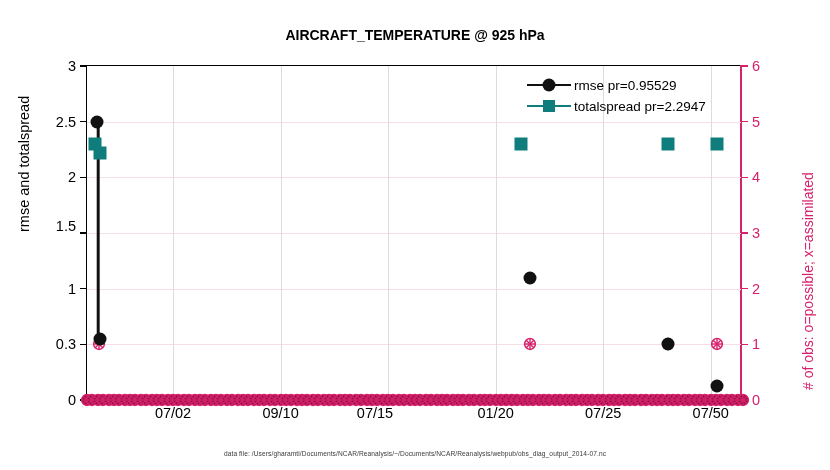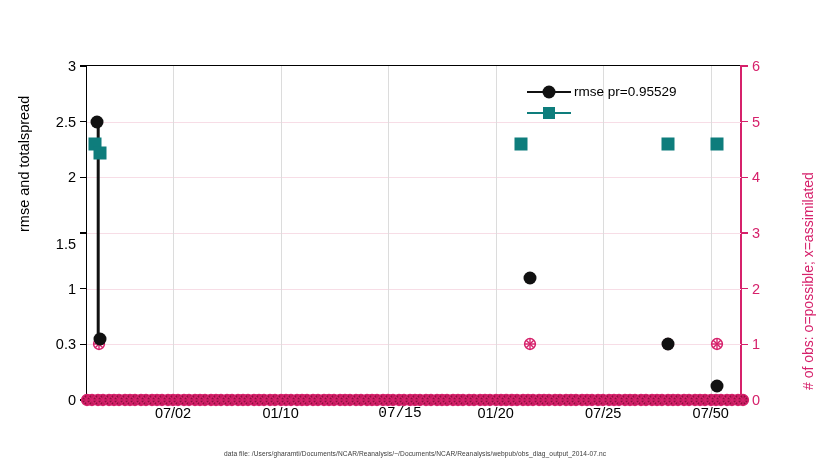--- a/index.html
+++ b/index.html
@@ -42,34 +42,35 @@
   .seg{position:absolute;background:#111;width:2.6px;transform:translateX(-50%);}
   .dot{position:absolute;width:13px;height:13px;border-radius:50%;background:#111;
        transform:translate(-50%,-50%);}
   .sq{position:absolute;width:13px;height:13px;background:#0e7d7c;
       transform:translate(-50%,-50%);}
   .obs{position:absolute;width:13px;height:13px;transform:translate(-50%,-50%);}
   .obs svg{display:block;overflow:visible;}
 
   
   #legend{position:absolute;left:527px;top:78px;width:200px;}
-  .leg-row{display:flex;align-items:flex-end;height:21px;}
+  .leg-row{display:flex;align-items:flex-start;height:21px;}
   .leg-mark{position:relative;width:44px;height:14px;margin-right:3px;}
   .leg-mark .bar{position:absolute;top:6px;left:0;width:44px;height:2.4px;}
   .leg-mark .mk{position:absolute;top:50%;left:50%;transform:translate(-50%,-50%);}
   .leg-mark .mk.c{width:13px;height:13px;border-radius:50%;background:#111;}
   .leg-mark .mk.s{width:12px;height:12px;background:#0e7d7c;}
   .leg-text{font-size:13.5px;color:#000;white-space:nowrap;}
 </style>
 </head>
 <body>
 
 <div id="root">
 
   <div class="title-block">
+    <div class="title-line">AIRCRAFT_TEMPERATURE @ 925 hPa</div>
   </div>
 
   <div class="axis-title-left">rmse and totalspread</div>
   <div class="axis-title-right"># of obs: o=possible; x=assimilated</div>
   <div class="footer">data file: /Users/gharamti/Documents/NCAR/Reanalysis/~/Documents/NCAR/Reanalysis/webpub/obs_diag_output_2014-07.nc</div>
 
   <div id="plot">
     <div class="rightborder"></div>
     <div id="grid-layer">
         <div class="hgrid" style="top: 278.333px;"></div>
@@ -85,21 +86,21 @@
         <div class="vgrid" style="left: 623.738px;"></div>
       </div>
     <div id="tick-layer">
         <div class="ytick-l" style="top: 333.3px;"></div>
         <div class="ylab-l" style="top: 334px;">0</div>
         <div class="ytick-l" style="top: 277.633px;"></div>
         <div class="ylab-l" style="top: 278.333px;">0.3</div>
         <div class="ytick-l" style="top: 221.967px;"></div>
         <div class="ylab-l" style="top: 222.667px;">1</div>
         <div class="ytick-l" style="top: 166.3px;"></div>
-        <div class="ylab-l" style="top: 178px;">1.5</div>
+        <div class="ylab-l" style="top: 160px;">1.5</div>
         <div class="ytick-l" style="top: 110.633px;"></div>
         <div class="ylab-l" style="top: 111.333px;">2</div>
         <div class="ytick-l" style="top: 54.9667px;"></div>
         <div class="ylab-l" style="top: 55.6667px;">2.5</div>
         <div class="ytick-l" style="top: -0.7px;"></div>
         <div class="ylab-l" style="top: 0px;">3</div>
         <div class="ytick-r" style="top: 333.3px;"></div>
         <div class="ylab-r" style="top: 334px;">0</div>
         <div class="ytick-r" style="top: 277.633px;"></div>
         <div class="ylab-r" style="top: 278.333px;">1</div>
@@ -109,23 +110,23 @@
         <div class="ylab-r" style="top: 167px;">3</div>
         <div class="ytick-r" style="top: 110.633px;"></div>
         <div class="ylab-r" style="top: 111.333px;">4</div>
         <div class="ytick-r" style="top: 54.9667px;"></div>
         <div class="ylab-r" style="top: 55.6667px;">5</div>
         <div class="ytick-r" style="top: -0.7px;"></div>
         <div class="ylab-r" style="top: 0px;">6</div>
         <div class="xtick" style="left: 85.3328px;"></div>
         <div class="xlab" style="left: 86.0328px;">07/02</div>
         <div class="xtick" style="left: 192.874px;"></div>
-        <div class="xlab" style="left: 193.574px;">01/10</div>
+        <div class="xlab" style="left: 193.574px;">09/10</div>
         <div class="xtick" style="left: 300.415px;"></div>
-        <div class="xlab" style="left: 313px; font-family: Liberation Mono, monospace;">07/15</div>
+        <div class="xlab" style="left: 288px;">07/15</div>
         <div class="xtick" style="left: 407.956px;"></div>
         <div class="xlab" style="left: 408.656px;">01/20</div>
         <div class="xtick" style="left: 515.497px;"></div>
         <div class="xlab" style="left: 516.197px;">07/25</div>
         <div class="xtick" style="left: 623.038px;"></div>
         <div class="xlab" style="left: 623.738px;">07/50</div>
       </div>
     <div id="obs-layer">
         <div class="obs" style="left: 0px; top: 334px;">
           <svg width="13" height="13" viewBox="0 0 13 13">
@@ -1292,15 +1293,16 @@
           <span class="bar" style="background:#111111"></span>
           <span class="mk c" style="background:#111111"></span>
         </div>
         <span class="leg-text">rmse pr=0.95529</span>
       </div>
       <div class="leg-row">
         <div class="leg-mark">
           <span class="bar" style="background:#0e7d7c"></span>
           <span class="mk s" style="background:#0e7d7c"></span>
         </div>
+        <span class="leg-text">totalspread pr=2.2947</span>
       </div>
     </div>
 </div>
 
 </body></html>

